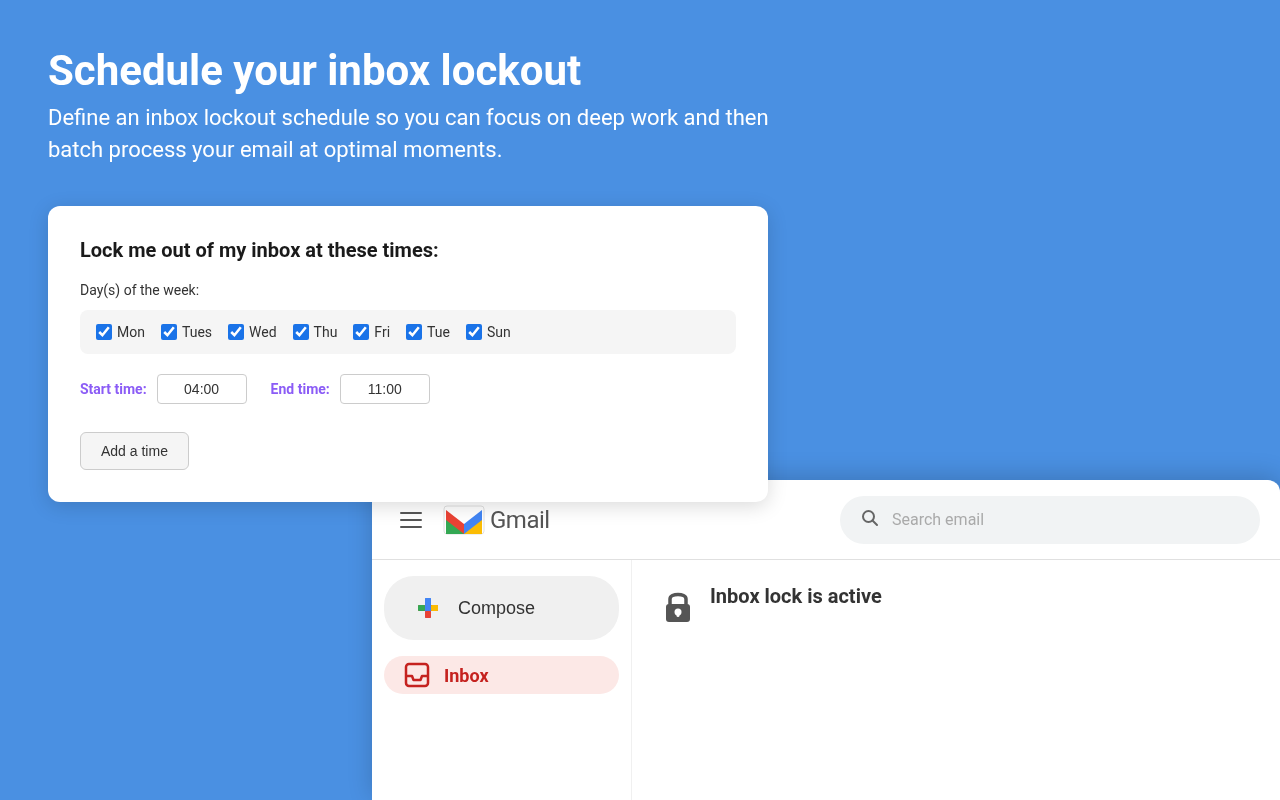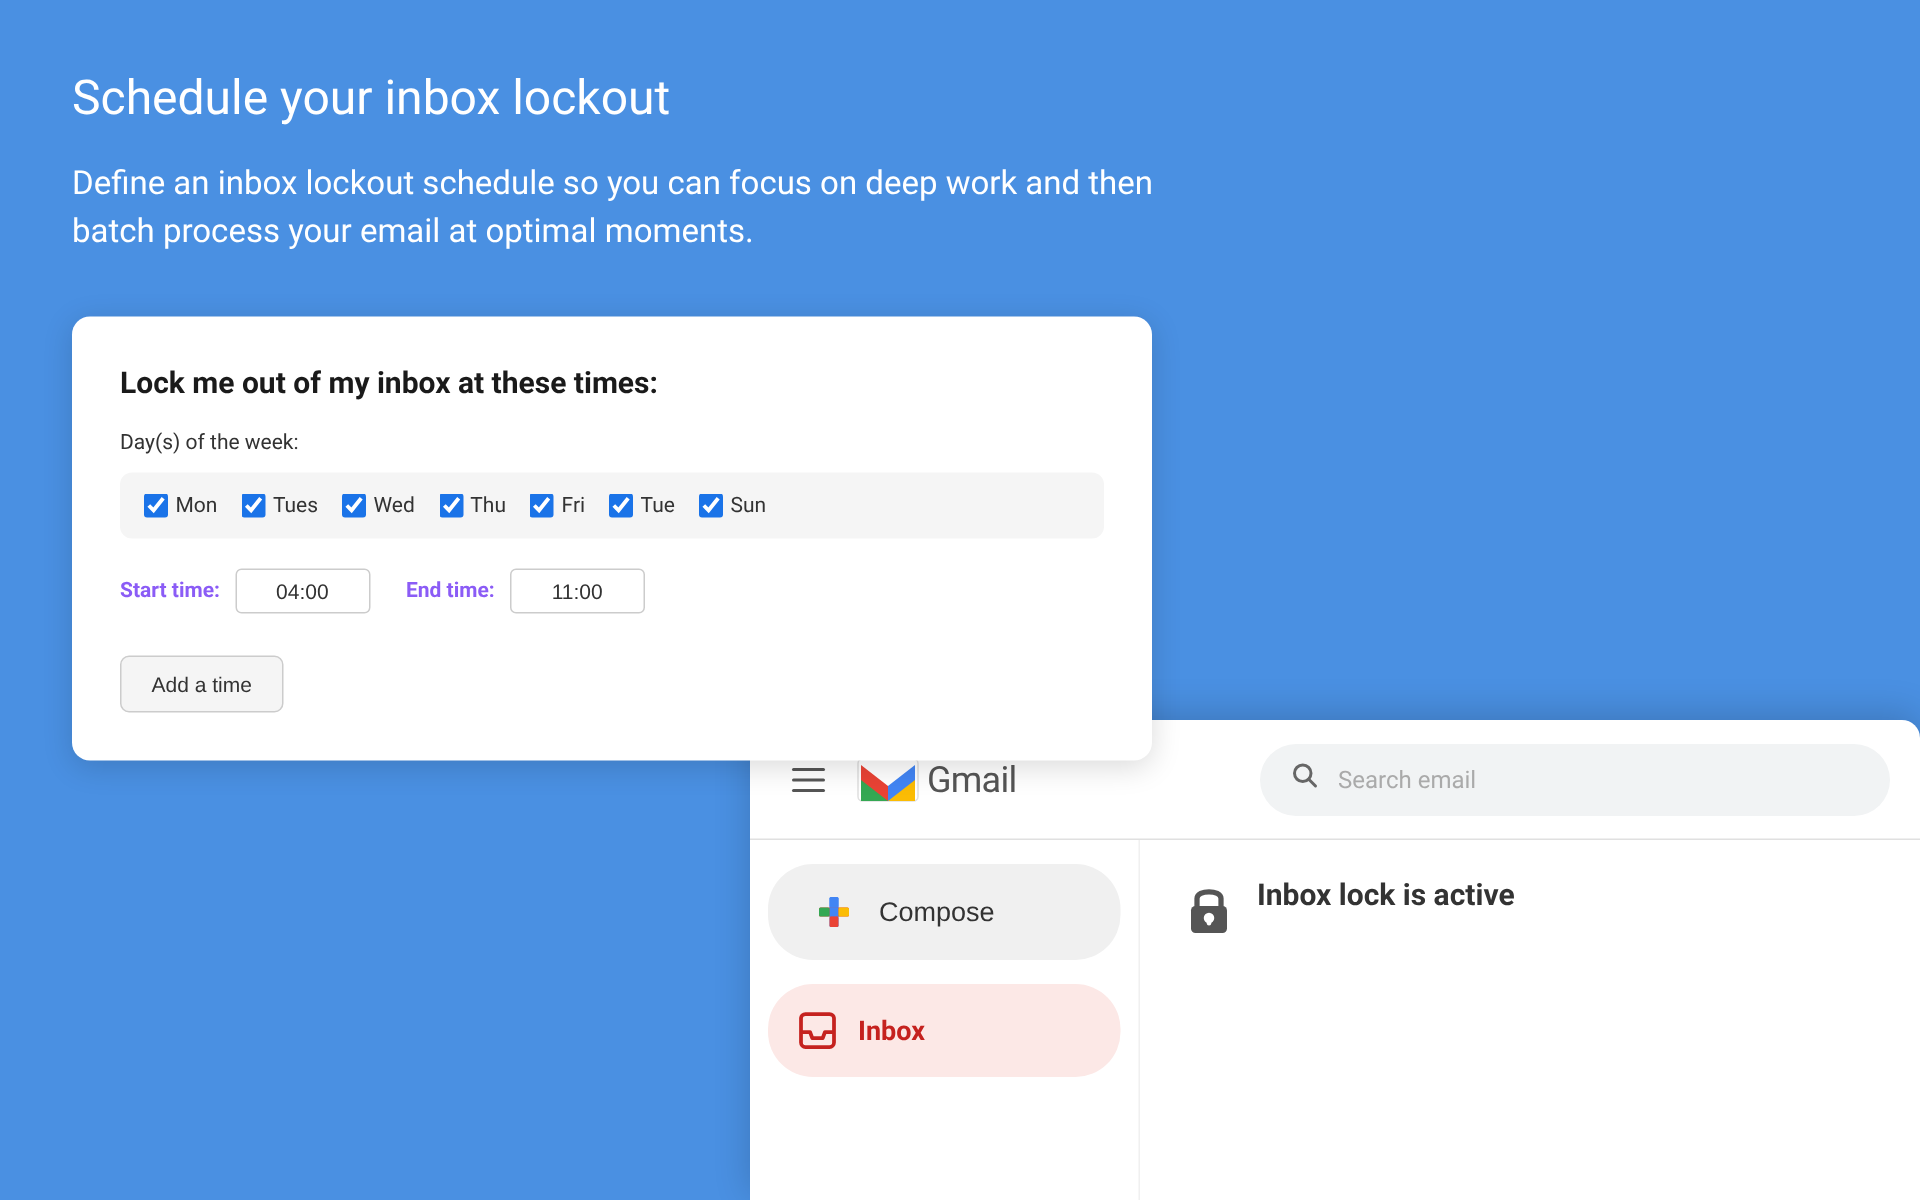--- a/index.html
+++ b/index.html
@@ -15,23 +15,23 @@
 
     .main-bg {
       width: 100%;
       height: 100%;
       background-color: #4A90E2;
       padding: 48px 48px 0 48px;
     }
 
     .headline {
       color: #ffffff;
-      font-size: 32px;
-      font-weight: 400;
-      margin-bottom: 24px;
+      font-size: 42px;
+      font-weight: 700;
+      margin-bottom: 8px;
       line-height: 1.1;
     }
 
     .subtext {
       color: #ffffff;
       font-size: 22px;
       font-weight: 400;
       line-height: 1.45;
       max-width: 780px;
       margin-bottom: 40px;
@@ -125,21 +125,21 @@
       color: #333;
       cursor: pointer;
       font-weight: 500;
     }
 
     
     .gmail-card {
       position: absolute;
       bottom: 0;
       right: 0;
-      width: 780px;
+      width: 908px;
       height: 320px;
       background: #ffffff;
       border-radius: 12px 12px 0 0;
       box-shadow: 0 -4px 24px rgba(0,0,0,0.18);
       overflow: hidden;
       display: flex;
       flex-direction: column;
       margin-left: 44px;
     }
 
@@ -248,21 +248,21 @@
       height: 32px;
       flex-shrink: 0;
     }
 
     .inbox-item {
       display: flex;
       align-items: center;
       gap: 14px;
       background: #fce8e6;
       border-radius: 30px;
-      padding: 18px 20px;
+      padding: 6px 20px;
       font-size: 18px;
       color: #c5221f;
       font-weight: 700;
       cursor: pointer;
     }
 
     .inbox-icon {
       width: 26px;
       height: 26px;
       color: #c5221f;

